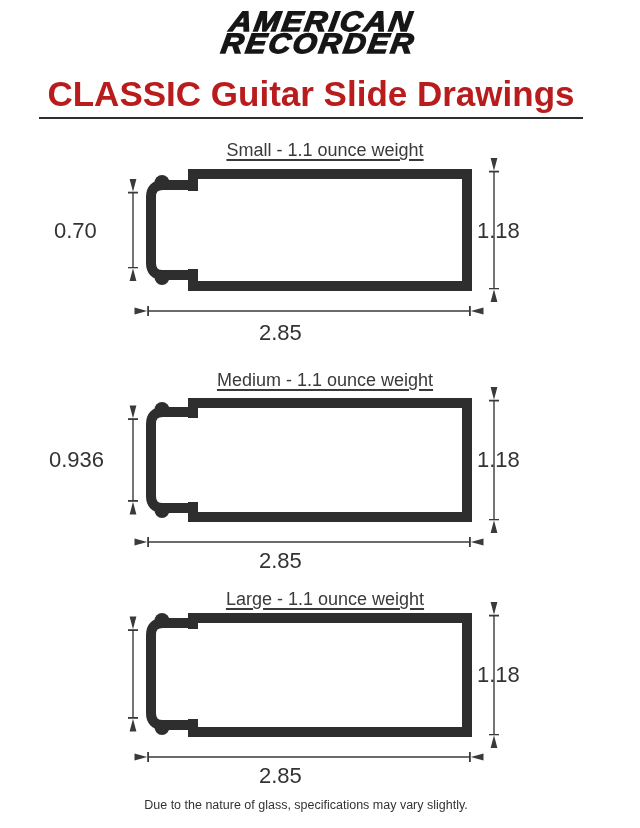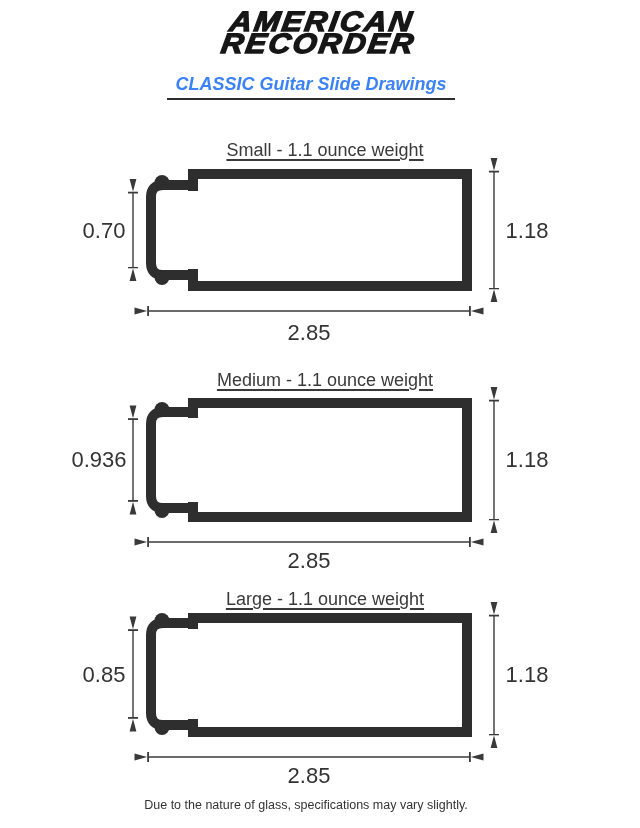--- a/index.html
+++ b/index.html
@@ -14,36 +14,36 @@
     font-size:28px; line-height:22px; letter-spacing:2px;
     transform: scaleX(1.1) skewX(-8deg);
     -webkit-text-stroke:1.3px #161616;
   }
   
   .title-wrap {
     position:absolute; top:74px; left:0; width:640px; text-align:center;
     transform: translateX(-9px);
   }
   .title-wrap span {
-    display:inline-block; font-size:18px; font-weight:bold; color:#3b82f6;
-    border-bottom:2.5px solid #2e2e2e; padding:0 8px 3px 8px;font-style:italic;
+    display:inline-block; font-size:35px; font-weight:bold; color:#b91c1c;
+    border-bottom:2.5px solid #2e2e2e; padding:0 8px 3px 8px;
   }
   
   .sec-heading {
     position:absolute; left:0; width:640px; text-align:center;
     transform: translateX(5px);
     font-size:18px; color:#3a3a3a;
     text-decoration:underline; text-decoration-thickness:1.5px; text-underline-offset:3px;
   }
   .sec-heading.small  { top:140px; }
   .sec-heading.medium { top:370px; }
   .sec-heading.large  { top:589px; }
   
   .dim-label {
-    position:absolute; width:100px; text-align:center;
+    position:absolute; width:100px; 
     font-size:22px; line-height:26px; color:#333333;
   }
   
   svg.drawings { position:absolute; top:0; left:0; width:640px; height:828px; }
   .profile-body { fill:none; stroke:#2e2e2e; stroke-width:10; stroke-linejoin:miter; stroke-linecap:butt; }
   .profile-neck { fill:none; stroke:#2e2e2e; stroke-width:10; stroke-linejoin:round; stroke-linecap:butt; }
   .rim-bead { fill:#2e2e2e; }
   .dim-line { stroke:#3a3a3a; stroke-width:1.4; marker-start:url(#dimtip); marker-end:url(#dimtip); }
   
   .footnote {
@@ -110,19 +110,18 @@
   </svg>
 
   <div class="dim-label" style="left:54px;  top:218px;">0.70</div>
   <div class="dim-label" style="left:477px; top:218px;">1.18</div>
   <div class="dim-label" style="left:259px; top:320px;">2.85</div>
 
   <div class="dim-label" style="left:49px;  top:447px;">0.936</div>
   <div class="dim-label" style="left:477px; top:447px;">1.18</div>
   <div class="dim-label" style="left:259px; top:548px;">2.85</div>
 
-  <div class="dim-label" style="left:54px;  top:662px;">0.85</div>
   <div class="dim-label" style="left:477px; top:662px;">1.18</div>
   <div class="dim-label" style="left:259px; top:763px;">2.85</div>
 
   <div class="footnote">Due to the nature of glass, specifications may vary slightly.</div>
 
 </div>
 
 </body></html>

